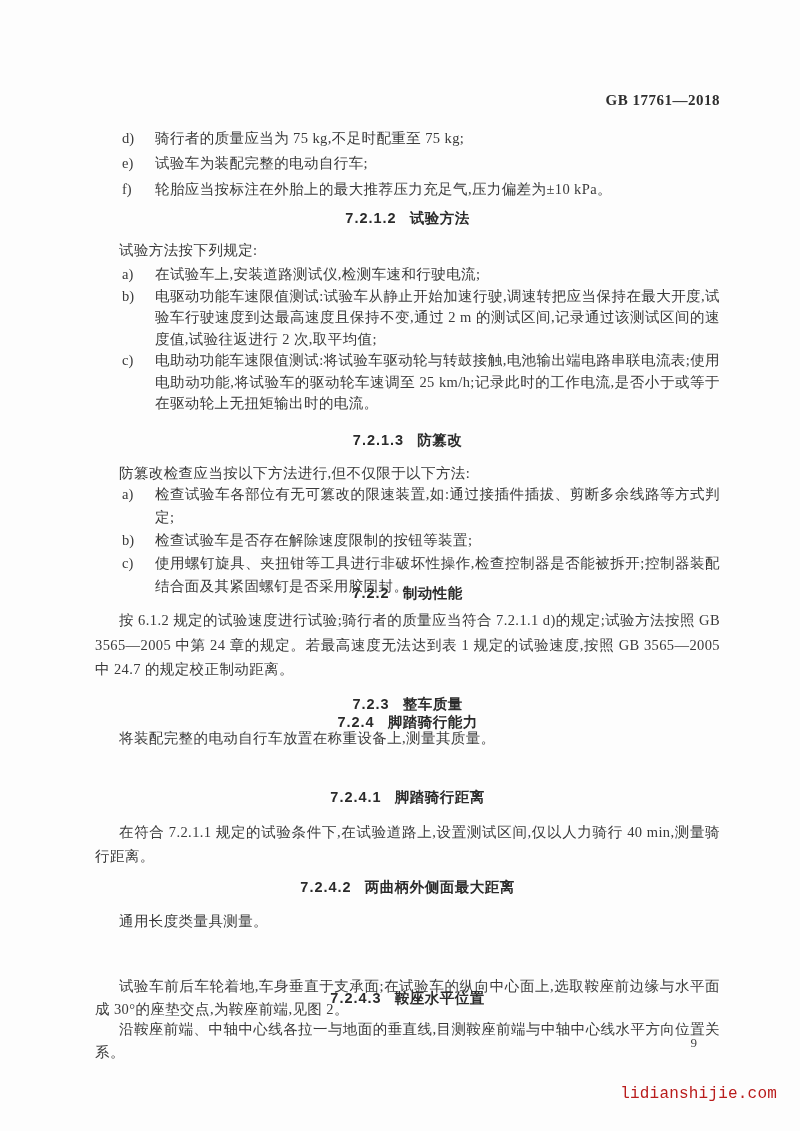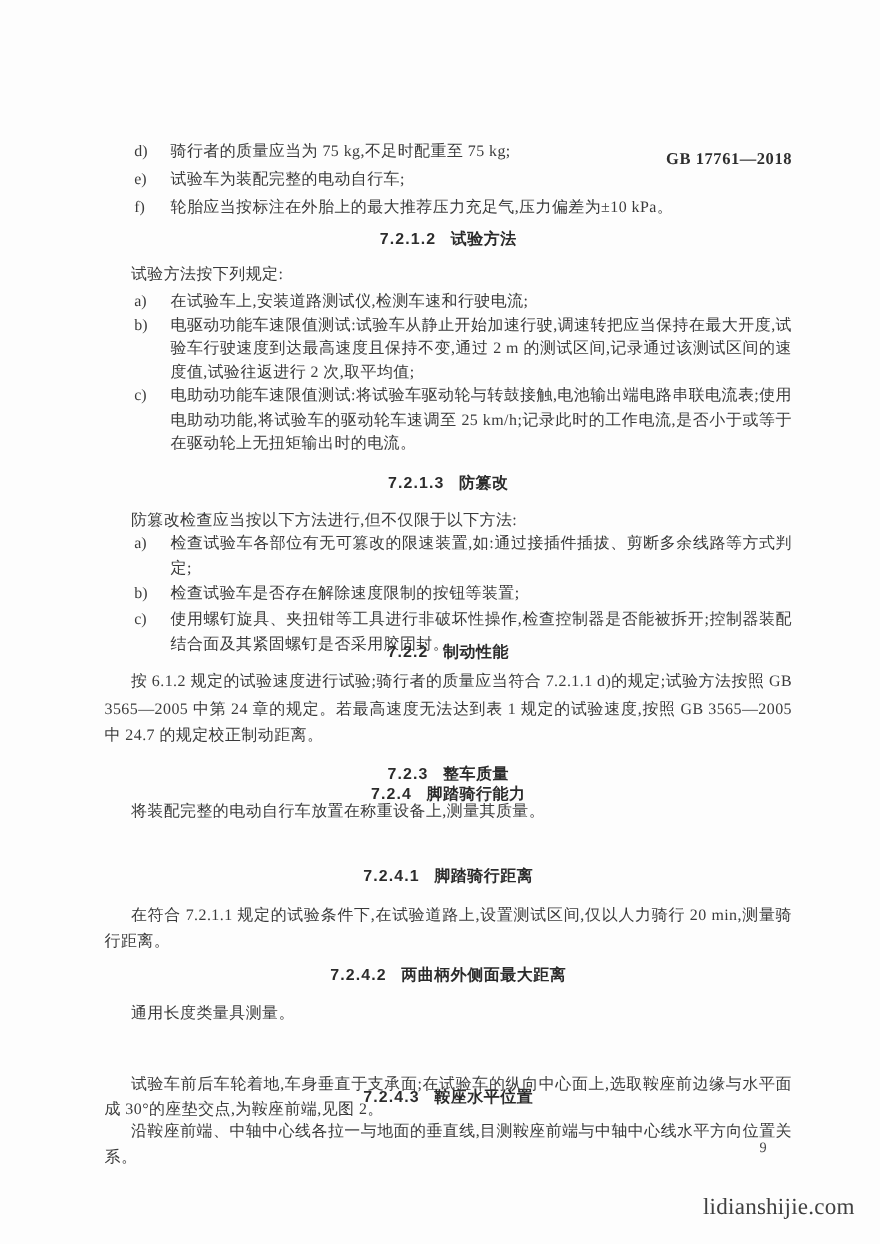--- a/index.html
+++ b/index.html
@@ -21,21 +21,20 @@
     left: 95px;
     width: 625px;
     font-size: 14.5px;
   }
   .header-line {
     text-align: right;
     font-weight: bold;
     font-size: 15px;
     color: #2e2e2e;
     letter-spacing: 0.5px;
-    margin-top: 45px;
   }
   .heading {
     font-family: "Liberation Sans", "DejaVu Sans", sans-serif;
     font-weight: bold;
     font-size: 14.5px;
     color: #2b2b2b;
     line-height: 20px;
     letter-spacing: 0.5px;
     text-align: center;
   }
@@ -70,23 +69,23 @@
   .page-number {
     text-align: right;
     width: 602px;
     font-size: 13px;
     color: #444;
   }
   .watermark {
     position: absolute;
     right: 23px;
     top: 1085px;
-    font-family: Liberation Serif, serif;
-    font-size: 21px;
-    color: #404040;
+    font-family: Liberation Mono, monospace;
+    font-size: 16px;
+    color: #b91c1c;
     letter-spacing: 0.2px;
   }
 </style>
 </head>
 <body>
 
 <div class="page">
 
   <div class="block header-line" style="top:92px">GB 17761—2018</div>
 
@@ -160,21 +159,21 @@
   <div class="block para lh24" style="top:726px">将装配完整的电动自行车放置在称重设备上,测量其质量。</div>
 
   <div class="block heading" style="top:712px">
     <span class="hnum">7.2.4</span><span>脚踏骑行能力</span>
   </div>
 
   <div class="block heading" style="top:787px">
     <span class="hnum">7.2.4.1</span><span>脚踏骑行距离</span>
   </div>
 
-  <div class="block para lh24" style="top:820px">在符合 7.2.1.1 规定的试验条件下,在试验道路上,设置测试区间,仅以人力骑行 20 min,测量骑行距离。</div>
+  <div class="block para lh24" style="top:820px">在符合 7.2.1.1 规定的试验条件下,在试验道路上,设置测试区间,仅以人力骑行 40 min,测量骑行距离。</div>
 
   <div class="block heading" style="top:877px">
     <span class="hnum">7.2.4.2</span><span>两曲柄外侧面最大距离</span>
   </div>
 
   <div class="block para lh24" style="top:909px">通用长度类量具测量。</div>
 
   <div class="block heading" style="top:988px">
     <span class="hnum">7.2.4.3</span><span>鞍座水平位置</span>
   </div>

